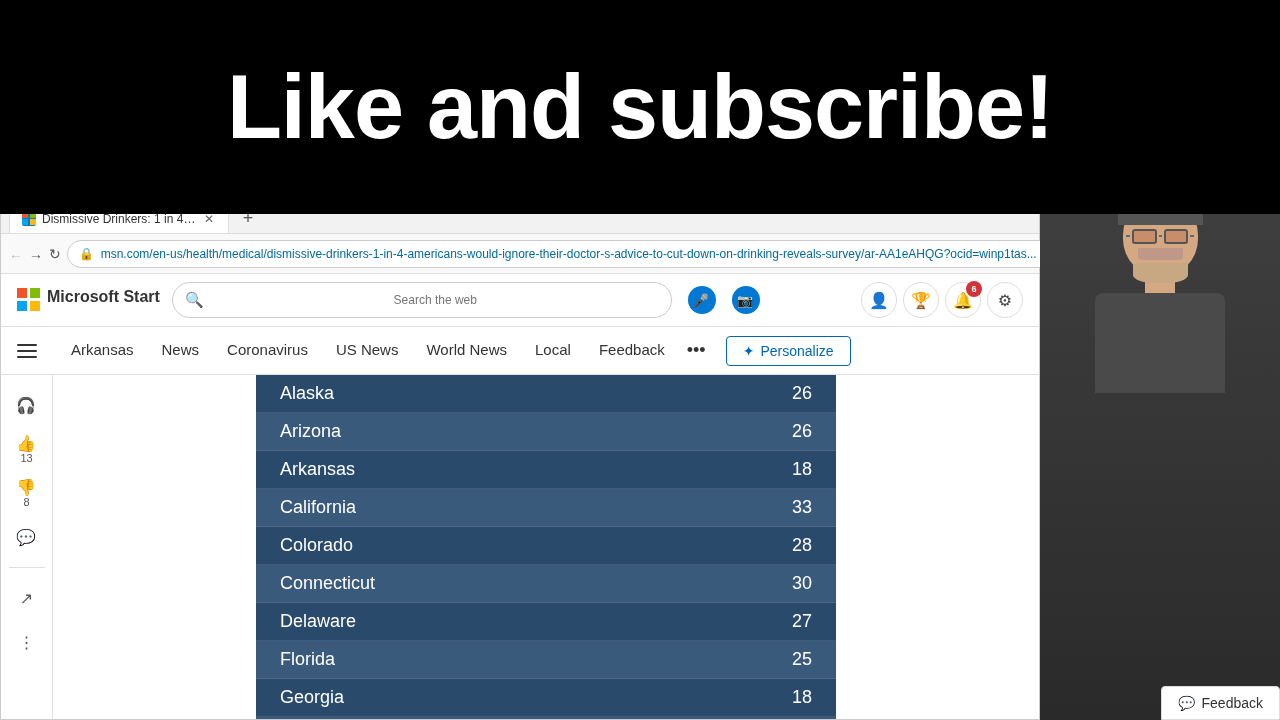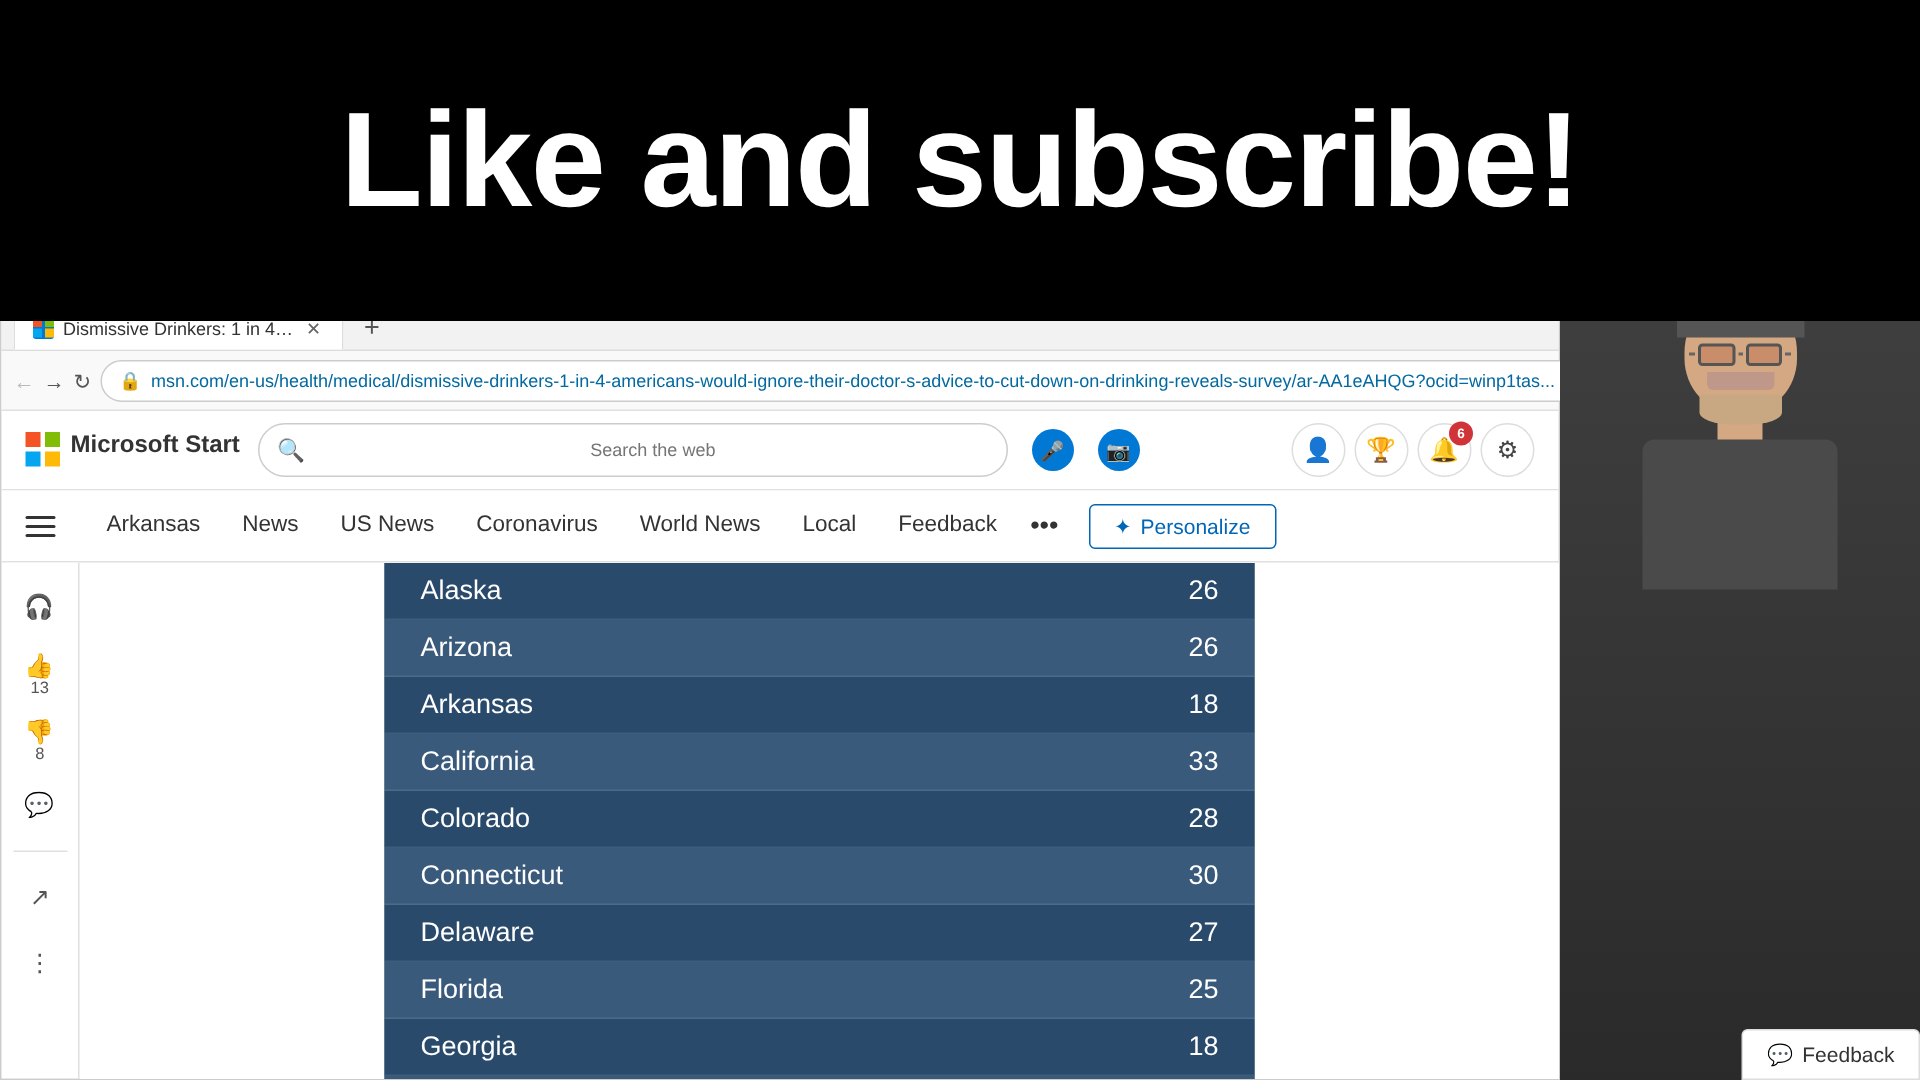--- a/index.html
+++ b/index.html
@@ -594,24 +594,24 @@
         <div class="ham-line"></div>
         <div class="ham-line"></div>
       </div>
       <div class="nav-item">
         <span>Arkansas</span>
       </div>
       <div class="nav-item">
         <span>News</span>
       </div>
       <div class="nav-item">
+        <span>Coronavirus</span>
+      </div>
+      <div class="nav-item">
         <span>US News</span>
-      </div>
-      <div class="nav-item">
-        <span>Coronavirus</span>
       </div>
       <div class="nav-item">
         <span>World News</span>
       </div>
       <div class="nav-item">
         <span>Local</span>
       </div>
       <div class="nav-item">
         <span>Feedback</span>
       </div>

